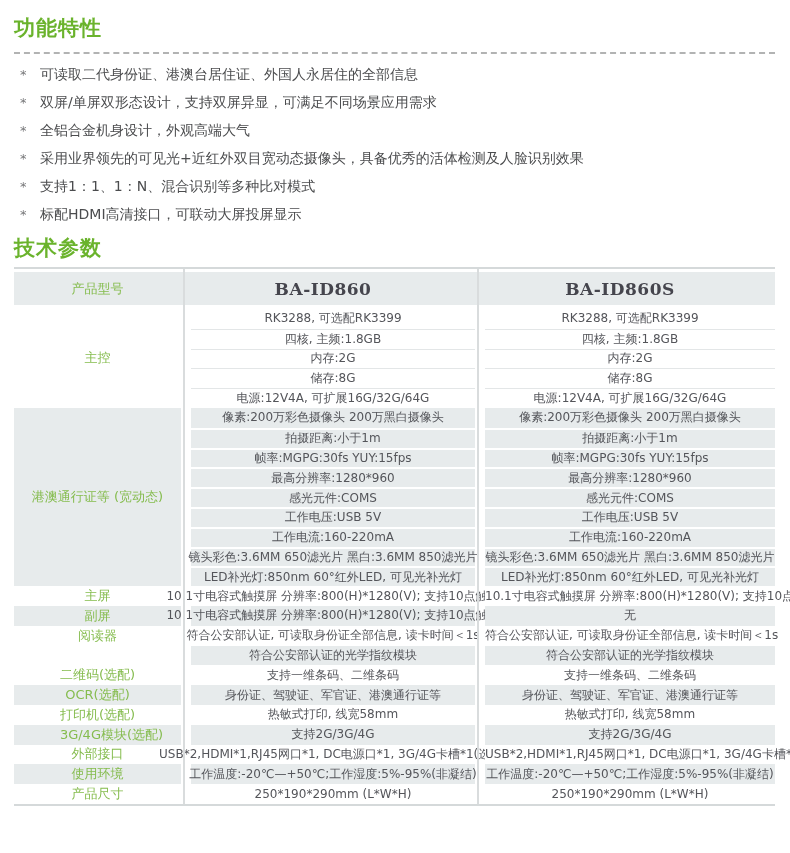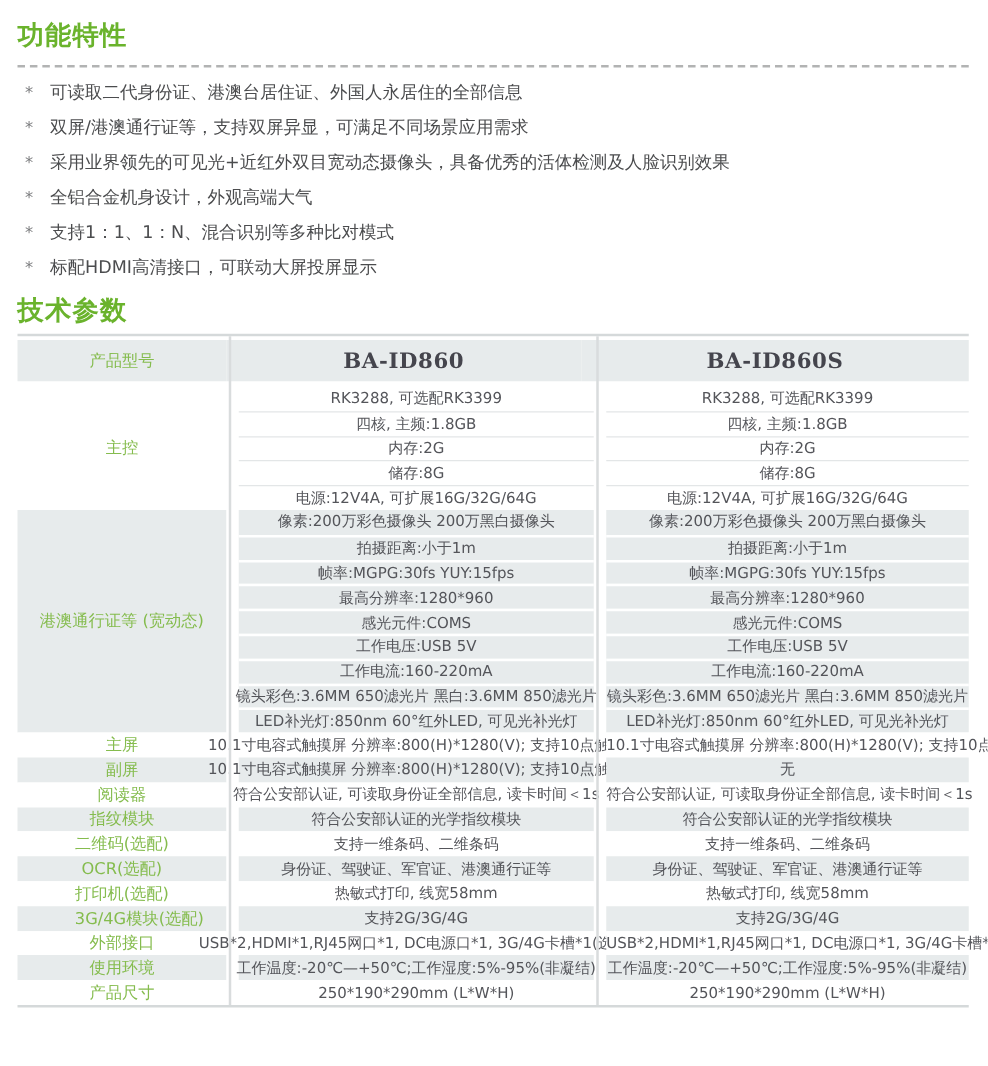--- a/index.html
+++ b/index.html
@@ -35,23 +35,23 @@
 </style>
 </head>
 <body>
 
 <div class="page">
 
   <h1 class="sec-title">功能特性</h1>
   <hr class="dashed">
   <div class="features">
       <div class="feat"><span class="bullet">*</span><span>可读取二代身份证、港澳台居住证、外国人永居住的全部信息</span></div>
-      <div class="feat"><span class="bullet">*</span><span>双屏/港澳通行证等，支持双屏异显，可满足不同场景应用需求</span></div>
+      <div class="feat"><span class="bullet">*</span><span>双屏/单屏双形态设计，支持双屏异显，可满足不同场景应用需求</span></div>
+      <div class="feat"><span class="bullet">*</span><span>全铝合金机身设计，外观高端大气</span></div>
       <div class="feat"><span class="bullet">*</span><span>采用业界领先的可见光+近红外双目宽动态摄像头，具备优秀的活体检测及人脸识别效果</span></div>
-      <div class="feat"><span class="bullet">*</span><span>全铝合金机身设计，外观高端大气</span></div>
       <div class="feat"><span class="bullet">*</span><span>支持1：1、1：N、混合识别等多种比对模式</span></div>
       <div class="feat"><span class="bullet">*</span><span>标配HDMI高清接口，可联动大屏投屏显示</span></div>
     </div>
 
   <h1 class="sec-title" style="margin-top:6px;">技术参数</h1>
 
   <div class="spec-table">
     <div class="vrule v1"></div>
     <div class="vrule v2"></div>
 
@@ -105,21 +105,20 @@
           <div class="cell glabel" style="grid-area: 1 / 1 / span 1;">副屏</div>
           <div class="cell vcell" style="grid-area: 1 / 2;">10.1寸电容式触摸屏  分辨率:800(H)*1280(V); 支持10点触控</div>
           <div class="cell vcell" style="grid-area: 1 / 3;">无</div>
         </div>
         <div class="group white">
           <div class="cell glabel" style="grid-area: 1 / 1 / span 1;">阅读器</div>
           <div class="cell vcell" style="grid-area: 1 / 2;">符合公安部认证, 可读取身份证全部信息, 读卡时间＜1s</div>
           <div class="cell vcell" style="grid-area: 1 / 3;">符合公安部认证, 可读取身份证全部信息, 读卡时间＜1s</div>
         </div>
         <div class="group gray">
-          <div class="cell glabel" style="grid-area: 1 / 1 / span 1;">指纹模块</div>
           <div class="cell vcell" style="grid-area: 1 / 2;">符合公安部认证的光学指纹模块</div>
           <div class="cell vcell" style="grid-area: 1 / 3;">符合公安部认证的光学指纹模块</div>
         </div>
         <div class="group white">
           <div class="cell glabel" style="grid-area: 1 / 1 / span 1;">二维码(选配)</div>
           <div class="cell vcell" style="grid-area: 1 / 2;">支持一维条码、二维条码</div>
           <div class="cell vcell" style="grid-area: 1 / 3;">支持一维条码、二维条码</div>
         </div>
         <div class="group gray">
           <div class="cell glabel" style="grid-area: 1 / 1 / span 1;">OCR(选配)</div>

